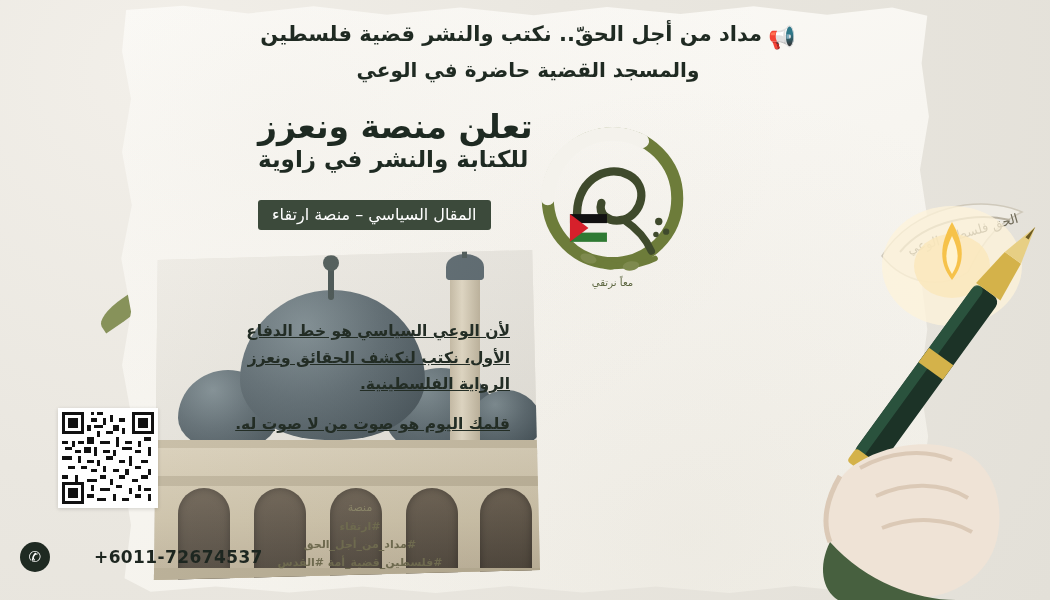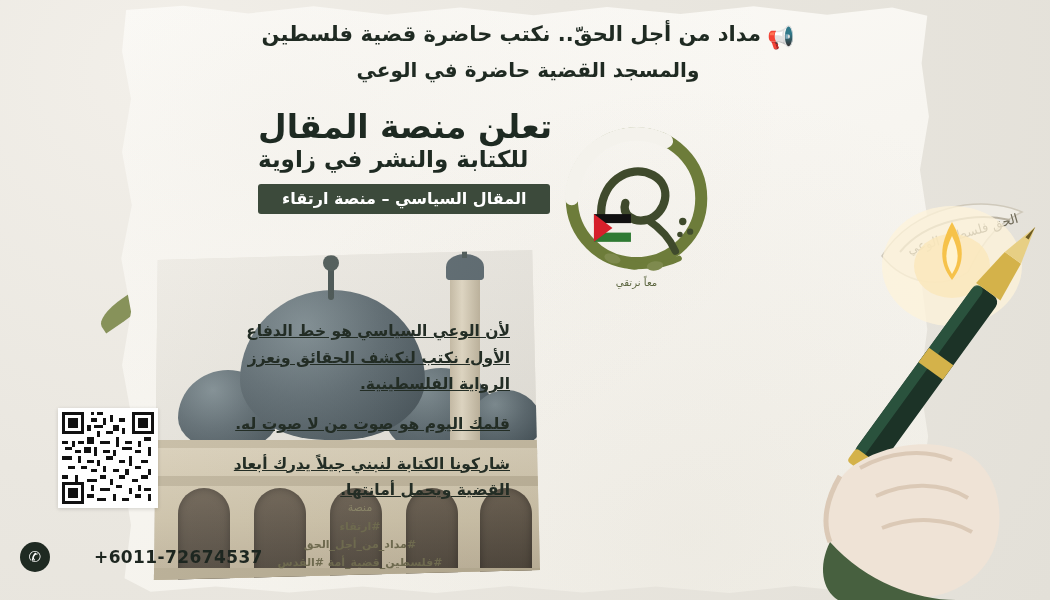--- a/index.html
+++ b/index.html
@@ -50,27 +50,27 @@
   }
 
   
   .announce{
     position:absolute;right:462px;top:108px;width:330px;text-align:left;
     color:#1e2a22;
   }
   .announce .a1{font-size:33px;font-weight:bold;line-height:1.15;letter-spacing:.3px;}
   .announce .a2{font-size:23px;font-weight:bold;line-height:1.2;}
   .announce .a3{
-    display:inline-block;margin-top:10px;background:#3c4a3b;color:#fff;
-    font-size:16px;font-weight:bold;padding:5px 24px 6px;border-radius:3px;
+    display:inline-block;margin-top:26px;background:#3c4a3b;color:#fff;
+    font-size:16px;font-weight:normal;padding:5px 14px 6px;border-radius:3px;
     letter-spacing:.2px;
   }
 
   
-  .logo{position:absolute;left:544px;top:108px;width:185px;height:190px;}
+  .logo{position:absolute;left:520px;top:108px;width:185px;height:190px;}
   .logo svg{width:100%;height:100%;display:block;}
 
   
   .body-text{
     position:absolute;right:540px;top:318px;width:300px;text-align:right;
     color:#232d25;font-size:15.5px;line-height:1.72;font-weight:bold;text-decoration:underline;
   }
   .body-text p{margin:0 0 13px 0;}
   .body-text p.last{margin-bottom:0;}
 
@@ -160,26 +160,26 @@
   <div class="leaf pale" style="left:752px;top:58px;width:58px;height:22px;transform:rotate(-26deg);"></div>
   <div class="leaf" style="left:820px;top:118px;width:60px;height:22px;transform:rotate(14deg);"></div>
   <div class="seed" style="left:800px;top:160px;width:12px;height:20px;transform:rotate(30deg);"></div>
   <div class="seed" style="left:826px;top:186px;width:11px;height:19px;transform:rotate(-10deg);"></div>
   <div class="seed" style="left:160px;top:398px;width:11px;height:19px;transform:rotate(50deg);"></div>
   <div class="seed" style="left:132px;top:424px;width:10px;height:18px;transform:rotate(-20deg);"></div>
 
   <div class="sheet"></div>
 
   <div class="headline">
-    <span class="megaphone">📢</span><span>مداد من أجل الحقّ.. نكتب حاضرة قضية فلسطين</span>
+    <span class="megaphone">📢</span><span>مداد من أجل الحقّ.. نكتب والنشر قضية فلسطين</span>
     <span class="l2">والمسجد القضية حاضرة في الوعي</span>
   </div>
 
   <div class="announce">
-    <div class="a1">تعلن منصة المقال</div>
+    <div class="a1">تعلن منصة ونعزز</div>
     <div class="a2">للكتابة والنشر في زاوية</div>
     <div class="a3">المقال السياسي – منصة ارتقاء</div>
   </div>
 
   <div class="logo">
     <svg viewBox="0 0 200 200" xmlns="http://www.w3.org/2000/svg" aria-hidden="true">
       <circle cx="100" cy="95" r="70" fill="none" stroke="#6d7c3a" stroke-width="13"></circle>
       <path d="M30 95 A70 70 0 0 1 132 33" fill="none" stroke="#f4f2ec" stroke-width="15" stroke-linecap="round"></path>
       <path d="M62 118 C58 78 92 56 118 70 C140 82 132 112 112 118 C96 122 84 112 88 100" fill="none" stroke="#3f4a2c" stroke-width="9" stroke-linecap="round"></path>
       <path d="M112 118 C124 126 136 138 142 152" fill="none" stroke="#3f4a2c" stroke-width="8" stroke-linecap="round"></path>
@@ -222,21 +222,20 @@
     <div class="arch b a3"></div>
     <div class="arch b a4"></div>
     <div class="arch b a5"></div>
     <div class="ground b"></div>
     <div class="mosque-grain"></div>
   </div>
 
   <div class="body-text">
     <p>لأن الوعي السياسي هو خط الدفاع الأول، نكتب لنكشف الحقائق ونعزز الرواية الفلسطينية.</p>
     <p>قلمك اليوم هو صوت من لا صوت له.</p>
-    <p class="last">شاركونا الكتابة لنبني جيلاً يدرك أبعاد القضية ويحمل أمانتها.</p>
   </div>
 
   <div class="tags">
     <div class="lead">منصة</div>
     <div>#ارتقاء</div>
     <div>#مداد_من_أجل_الحق</div>
     <div>#فلسطين_قضية_أمة #القدس</div>
   </div>
 
   <div class="emblem">

